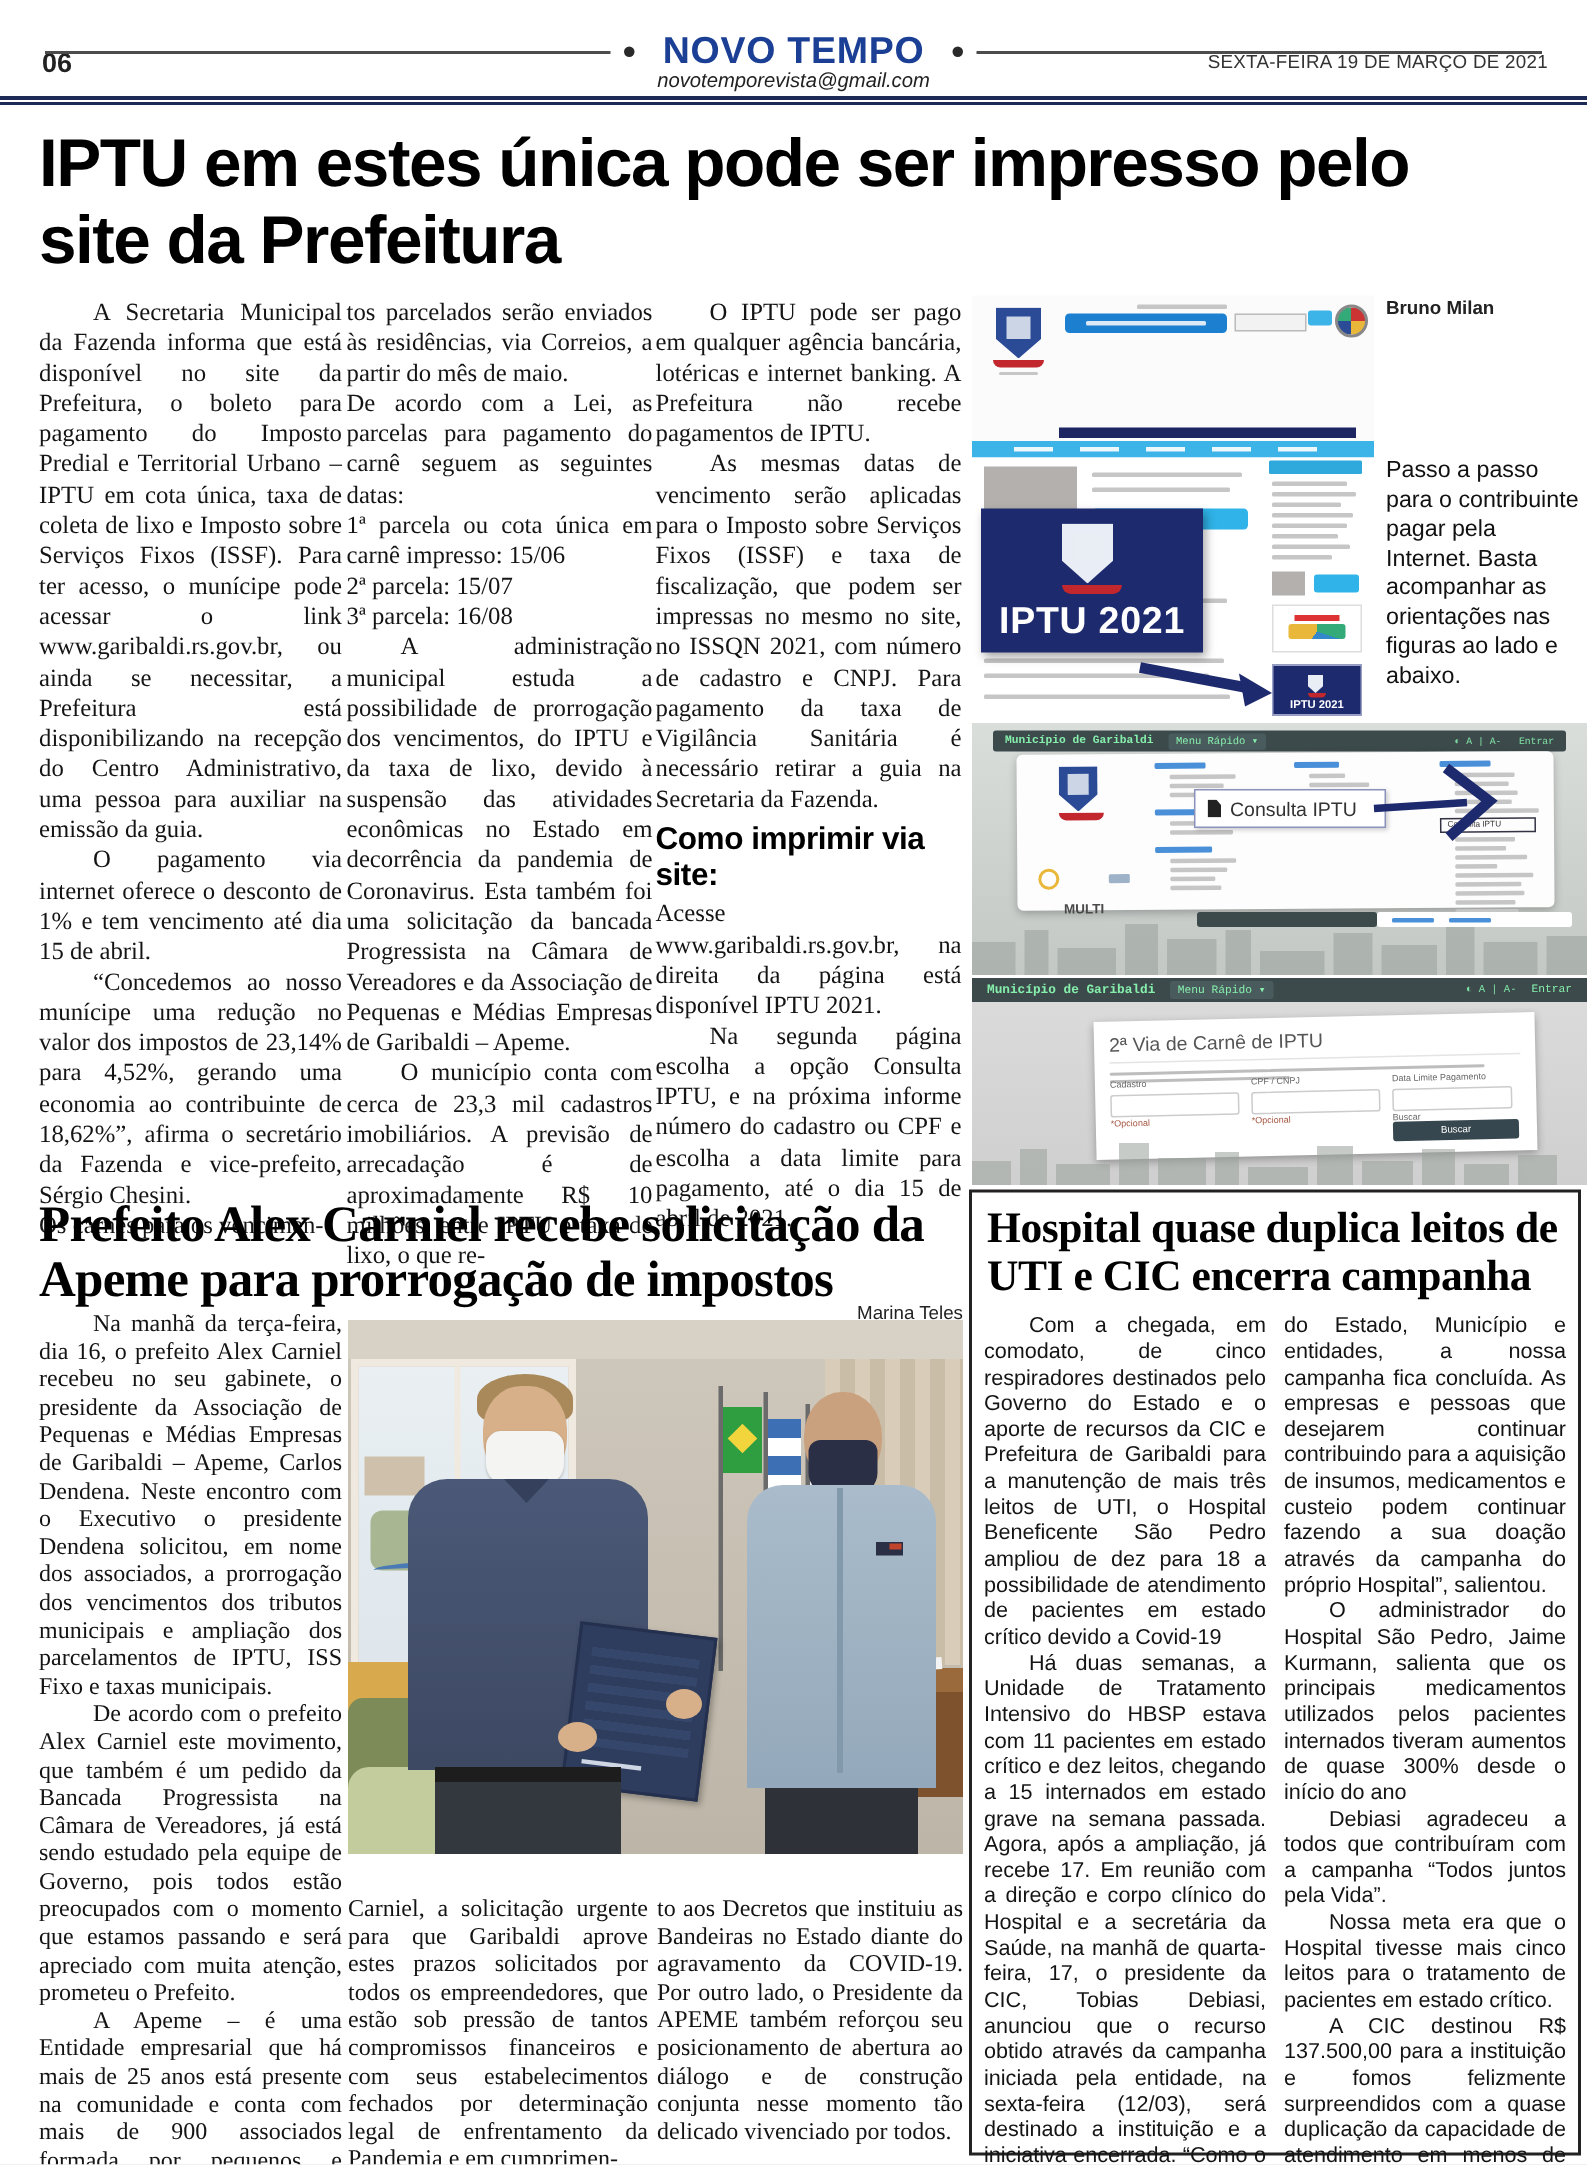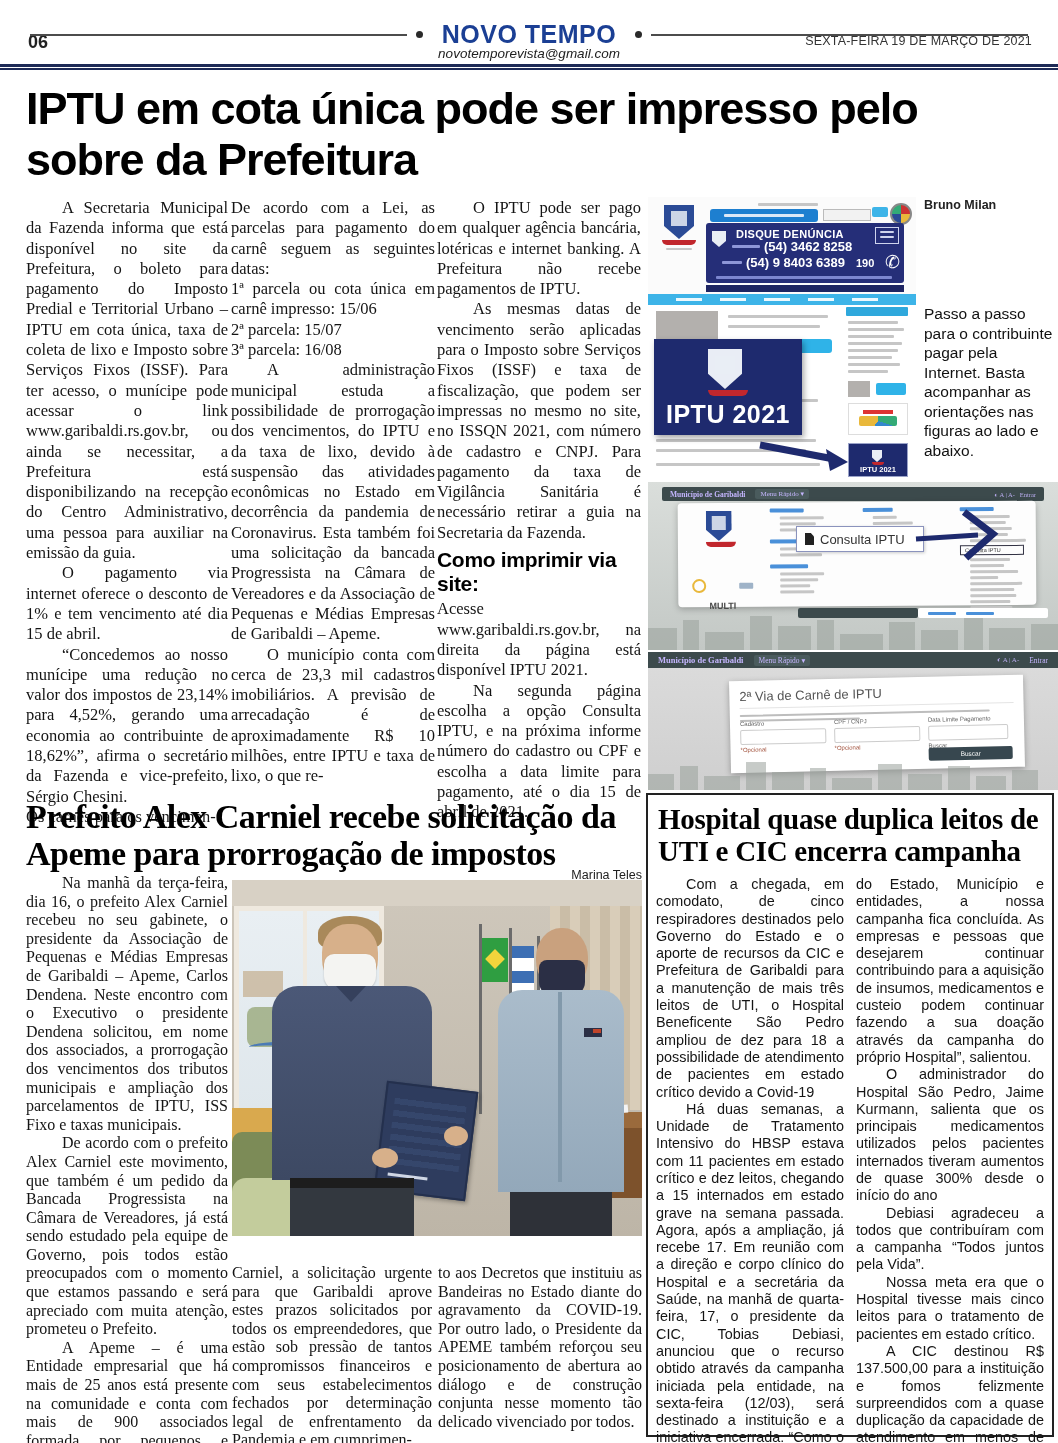--- a/index.html
+++ b/index.html
@@ -53,21 +53,21 @@
   #f1-overlay-title{font:bold 25px "Liberation Sans",sans-serif;color:#fff;letter-spacing:.5px;margin-bottom:6px;}
   #f1-target{position:absolute;left:200px;top:246px;width:58px;height:32px;background:#1e2a6e;
              display:flex;flex-direction:column;align-items:center;justify-content:flex-end;border:1px solid #9aa2c8;}
   #f1-target span{font:bold 7.5px "Liberation Sans",sans-serif;color:#fff;margin-bottom:2px;}
   .sidebar-hd{background:#2fa8dc;height:9px;border-radius:1px;}
   .thumb{background:#b3b0ad;}
   .circ-emblem{border-radius:50%;background:conic-gradient(#c33 0 25%,#e9b83b 0 50%,#2b4b96 0 75%,#3a7 0 100%);border:2px solid #888;}
 
   
   #fig2{left:648px;top:482px;width:410px;height:168px;background:linear-gradient(#dadedb,#c3c8c5);}
-  .slatebar{background:#3c4a4c;color:#c4b5fd;font-family:Liberation Serif, serif;}
+  .slatebar{background:#3c4a4c;color:#86efac;font-family:Liberation Mono, monospace;}
   #f2-panel{position:absolute;left:30px;top:20px;width:358px;height:104px;background:#fdfdfd;border-radius:4px;
             box-shadow:0 2px 6px rgba(0,0,0,.25);transform:rotate(-.4deg);}
   .menucol .bar{margin:4px 0 0 10px;}
   #f2-label{position:absolute;left:148px;top:44px;width:118px;height:24px;background:#fff;border:1px solid #8b93bd;
             display:flex;align-items:center;gap:6px;padding-left:8px;box-shadow:1px 1px 3px rgba(0,0,0,.2);}
   #f2-label span{font:13px "Liberation Sans",sans-serif;color:#333;}
   .docicon{width:9px;height:12px;background:#222;clip-path:polygon(0 0,65% 0,100% 30%,100% 100%,0 100%);}
   .skyline{position:absolute;bottom:0;left:0;right:0;display:flex;align-items:flex-end;gap:6px;opacity:.55;}
   .skyline div{background:#9aa29c;}
 
@@ -117,30 +117,31 @@
   <div id="mastrow">
     <div class="mast-rule"></div>
     <div class="mast-dot"></div>
     <div id="masthead">NOVO TEMPO</div>
     <div class="mast-dot"></div>
     <div class="mast-rule"></div>
   </div>
   <div id="mastdate">SEXTA-FEIRA 19 DE MARÇO DE 2021</div>
   <div id="dblrule"></div>
 
-  <h1 id="a1-headline" style="margin:0;">IPTU em cota única pode ser impresso pelo sobre da Prefeitura</h1>
+  <h1 id="a1-headline" style="margin:0;">IPTU em estes única pode ser impresso pelo site da Prefeitura</h1>
 
   <div id="a1c1" class="a1col">
     <p class="ind">A Secretaria Municipal da Fazenda informa que está disponível no site da Prefeitura, o boleto para pagamento do Imposto Predial e Territorial Urbano – IPTU em cota única, taxa de coleta de lixo e Imposto sobre Serviços Fixos (ISSF). Para ter acesso, o munícipe pode acessar o link www.garibaldi.rs.gov.br, ou ainda se necessitar, a Prefeitura está disponibilizando na recepção do Centro Administrativo, uma pessoa para auxiliar na emissão da guia.</p>
     <p class="ind">O pagamento via internet oferece o desconto de 1% e tem vencimento até dia 15 de abril.</p>
     <p class="ind">“Concedemos ao nosso munícipe uma redução no valor dos impostos de 23,14% para 4,52%, gerando uma economia ao contribuinte de 18,62%”, afirma o secretário da Fazenda e vice-prefeito, Sérgio Chesini.</p>
     <p>Os carnês para os vencimen-</p>
   </div>
 
   <div id="a1c2" class="a1col">
+    <p>tos parcelados serão enviados às residências, via Correios, a partir do mês de maio.</p>
     <p>De acordo com a Lei, as parcelas para pagamento do carnê seguem as seguintes datas:</p>
     <p>1ª parcela ou cota única em carnê impresso: 15/06</p>
     <p>2ª parcela: 15/07</p>
     <p>3ª parcela: 16/08</p>
     <p class="ind">A administração municipal estuda a possibilidade de prorrogação dos vencimentos, do IPTU e da taxa de lixo, devido à suspensão das atividades econômicas no Estado em decorrência da pandemia de Coronavirus. Esta também foi uma solicitação da bancada Progressista na Câmara de Vereadores e da Associação de Pequenas e Médias Empresas de Garibaldi – Apeme.</p>
     <p class="ind">O município conta com cerca de 23,3 mil cadastros imobiliários. A previsão de arrecadação é de aproximadamente R$ 10 milhões, entre IPTU e taxa de lixo, o que re-</p>
   </div>
 
   <div id="a1c3" class="a1col">
     <p class="ind">O IPTU pode ser pago em qualquer agência bancária, lotéricas e internet banking. A Prefeitura não recebe pagamentos de IPTU.</p>
@@ -160,35 +161,20 @@
     </div>
 
     <div class="bar" style="position:absolute;left:110px;top:6px;width:60px;"></div>
     <div style="position:absolute;left:62px;top:12px;width:108px;height:13px;background:#1d7fd0;border-radius:3px;">
       <div class="bar" style="width:80px;height:3px;background:#dce9f7;margin:5px auto;"></div>
     </div>
     <div style="position:absolute;left:175px;top:12px;width:46px;height:10px;border:1px solid #bbb;background:#f2f2f2;"></div>
     <div style="position:absolute;left:224px;top:10px;width:16px;height:10px;background:#3db4e8;border-radius:2px;"></div>
     <div class="circ-emblem" style="position:absolute;left:242px;top:6px;width:18px;height:18px;"></div>
 
-    <div id="f1-banner">
-      <div class="crest" style="position:absolute;left:6px;top:8px;width:14px;height:16px;background:#e9edf5;"></div>
-      <div style="position:absolute;left:30px;top:5px;font:bold 11px 'Liberation Sans',sans-serif;letter-spacing:.3px;">DISQUE DENÚNCIA</div>
-      <div style="position:absolute;right:5px;top:4px;width:22px;height:15px;border:1px solid #cfd4ee;">
-        <div class="bar" style="width:14px;height:2px;background:#cfd4ee;margin:3px auto;"></div>
-        <div class="bar" style="width:14px;height:2px;background:#cfd4ee;margin:0 auto;"></div>
-      </div>
-      <div class="bar" style="position:absolute;left:26px;top:22px;width:28px;height:3px;background:#8e97d8;"></div>
-      <div style="position:absolute;left:58px;top:16px;font:bold 13px 'Liberation Sans',sans-serif;">(54) 3462 8258</div>
-      <div class="bar" style="position:absolute;left:16px;top:38px;width:20px;height:3px;background:#8e97d8;"></div>
-      <div style="position:absolute;left:40px;top:32px;font:bold 13px 'Liberation Sans',sans-serif;">(54) 9 8403 6389</div>
-      <div style="position:absolute;left:150px;top:34px;font:bold 11px 'Liberation Sans',sans-serif;">190</div>
-      <div style="position:absolute;right:4px;top:28px;font:18px 'DejaVu Sans',sans-serif;color:#fff;">✆</div>
-      <div class="bar" style="position:absolute;left:10px;bottom:4px;width:176px;height:3px;background:#7c86cf;"></div>
-    </div>
     <div id="f1-substrip"></div>
 
     <div id="f1-navbar">
       <div></div>
       <div></div>
       <div></div>
       <div></div>
       <div></div>
     </div>
 

